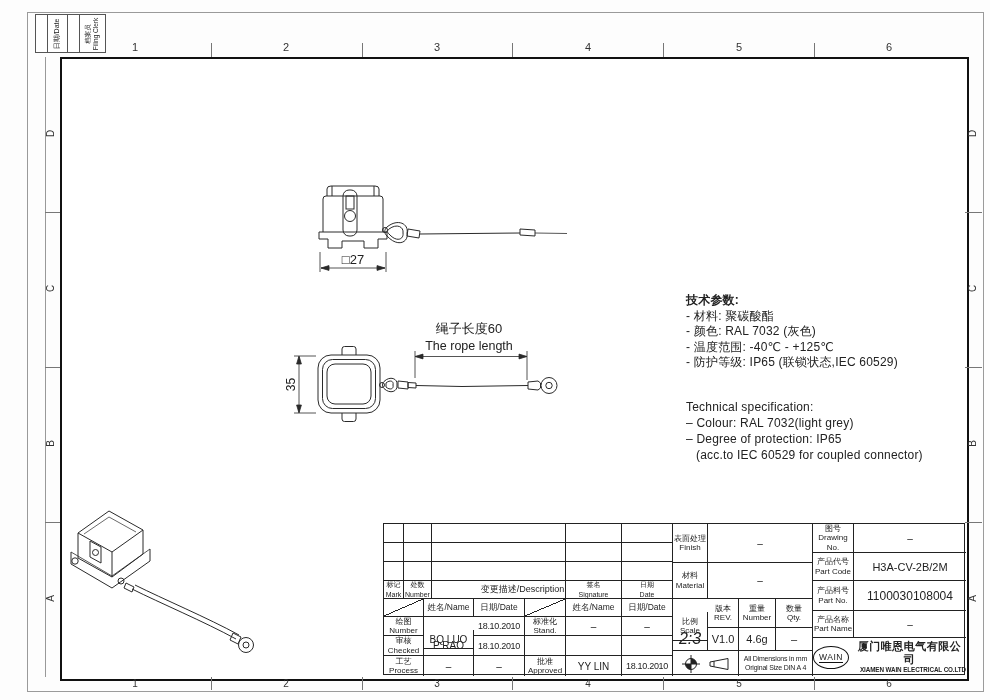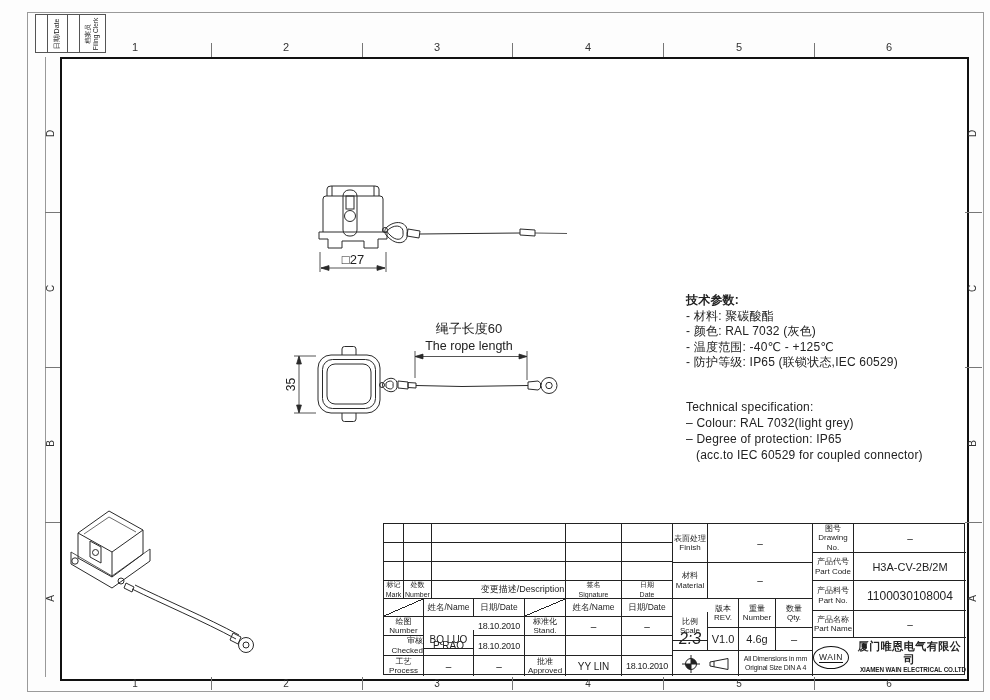--- a/index.html
+++ b/index.html
@@ -262,21 +262,21 @@
   </div>
   <div class="c val" style="left:40px;top:106px;width:50px;height:19px;">BQ LUO</div>
   <div class="c val-sm" style="left:90px;top:93px;width:51px;height:19px;">18.10.2010</div>
   <div class="c" style="left:141px;top:93px;width:41px;height:19px;">
     <div class="lblcn">标准化</div>
     <div class="lblen">Stand.</div>
   </div>
   <div class="c val" style="left:182px;top:93px;width:56px;height:19px;">–</div>
   <div class="c val" style="left:238px;top:93px;width:51px;height:19px;">–</div>
 
-  <div class="c" style="left:0;top:112px;width:40px;height:20px;align-items:flex-end;">
+  <div class="c" style="left:0;top:112px;width:40px;height:20px;">
     <div class="lblcn">审核</div>
     <div class="lblen">Checked</div>
   </div>
   <div class="c val" style="left:40px;top:112px;width:50px;height:20px;">P RAO</div>
   <div class="c val-sm" style="left:90px;top:112px;width:51px;height:20px;">18.10.2010</div>
   <div class="c" style="left:141px;top:112px;width:41px;height:20px;"></div>
   <div class="c" style="left:182px;top:112px;width:56px;height:20px;"></div>
   <div class="c" style="left:238px;top:112px;width:51px;height:20px;"></div>
 
   <div class="c nobb" style="left:0;top:132px;width:40px;height:20px;">

